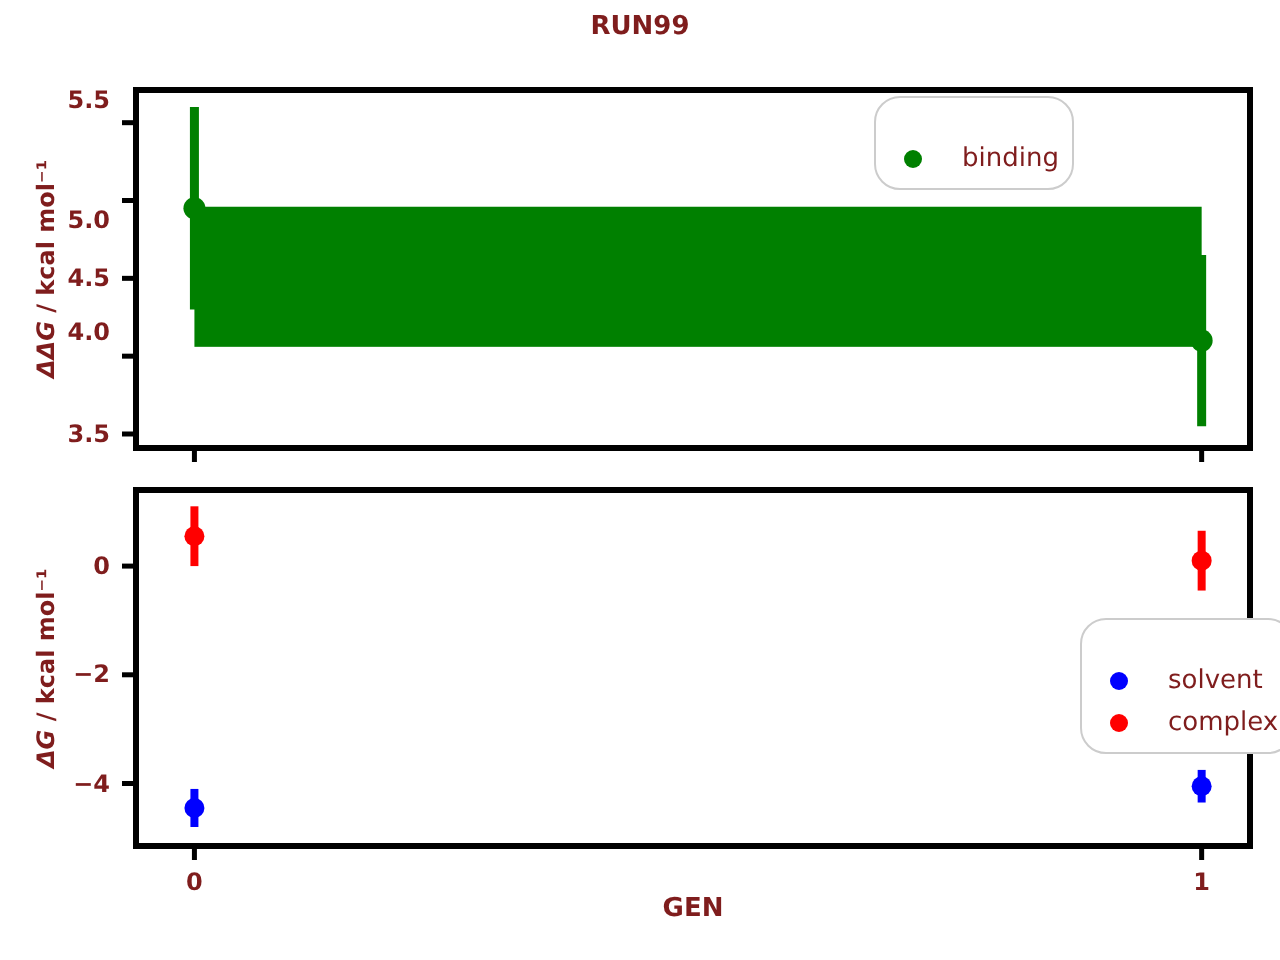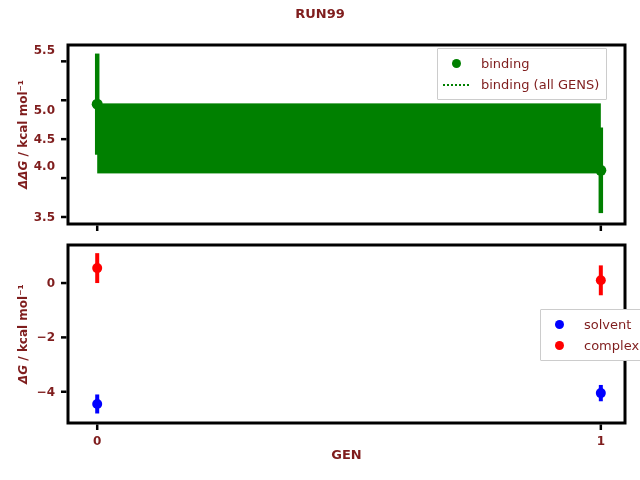--- a/index.html
+++ b/index.html
@@ -10,21 +10,21 @@
             font-size:13px;font-weight:bold;}
   .ylabel{position:absolute;left:16px;white-space:nowrap;font-size:12px;font-weight:bold;
           transform:rotate(-90deg);transform-origin:0 0;}
   .ylabel .math{font-style:italic;}
   .xlabel{position:absolute;left:68px;width:557px;top:447px;text-align:center;
           font-size:13px;font-weight:bold;}
   .tick-label{position:absolute;font-size:12px;font-weight:bold;line-height:16px;}
   .ytick-label{text-align:right;width:55px;left:0;}
   .xtick-label{text-align:center;width:40px;}
   .legend{position:absolute;background:#ffffff;border:1.4px solid #cccccc;
-          border-radius:1px;padding:4px 7px 4px 5px;}
+          border-radius:13px;padding:20px 7px 4px 5px;}
   .legend-row{display:flex;align-items:center;height:21px;}
   .legend-marker{width:26px;flex:0 0 26px;display:flex;align-items:center;
                  justify-content:center;margin-right:12px;}
   .legend-dot{width:9px;height:9px;border-radius:50%;display:inline-block;}
   .legend-dotted{width:26px;height:0;border-top:2.5px dotted #008000;display:inline-block;}
   .legend-label{font-size:13px;line-height:20px;white-space:nowrap;}
   #legend1{left:437px;top:48px;}
   #legend2{left:507px;top:309px;margin-left:33px;}
 </style>
 </head>
@@ -69,26 +69,20 @@
 
   <div class="xlabel">GEN</div>
 
   <div class="legend" id="legend1">
       <div class="legend-row">
         <span class="legend-marker">
           <span class="legend-dot" style="background: rgb(0, 128, 0);"></span>
         </span>
         <span class="legend-label">binding</span>
       </div>
-      <div class="legend-row">
-        <span class="legend-marker">
-          <span class="legend-dotted" style="border-top-color: rgb(0, 128, 0);"></span>
-        </span>
-        <span class="legend-label">binding (all GENS)</span>
-      </div>
     </div>
   <div class="legend" id="legend2">
       <div class="legend-row">
         <span class="legend-marker">
           <span class="legend-dot" style="background: rgb(0, 0, 255);"></span>
         </span>
         <span class="legend-label">solvent</span>
       </div>
       <div class="legend-row">
         <span class="legend-marker">

